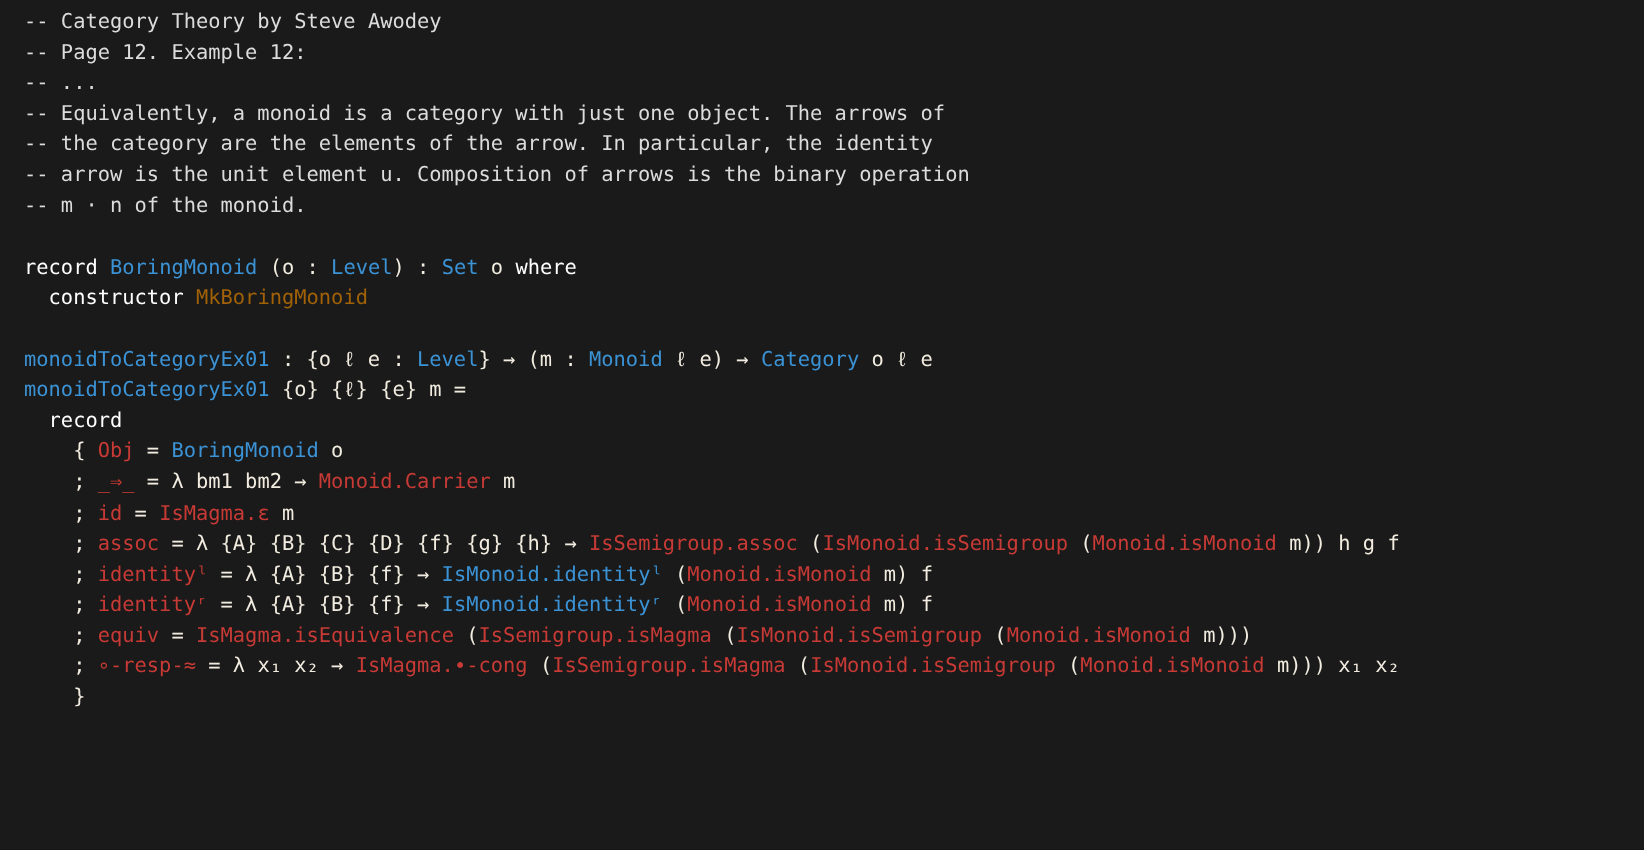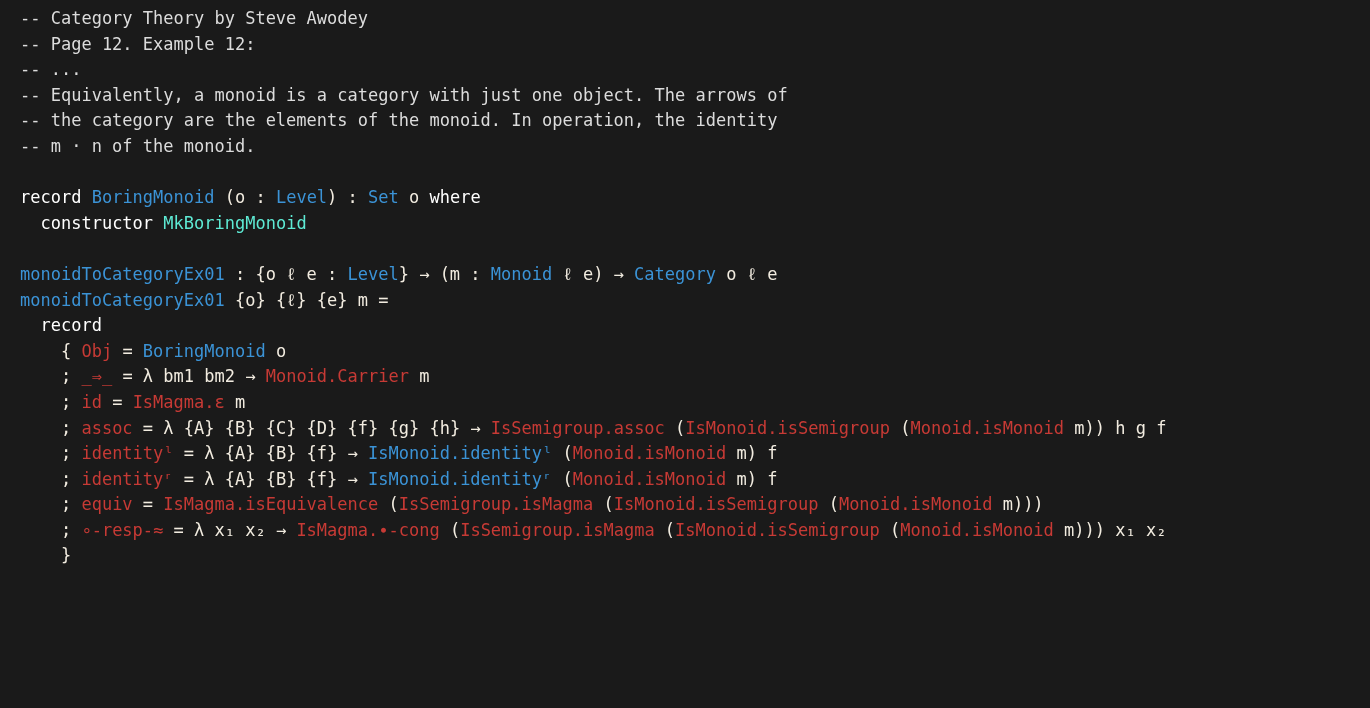--- a/index.html
+++ b/index.html
@@ -38,21 +38,21 @@
     color: #f2ece0;
     padding-left: 19px;
   }
 
   .blank { height: 25.6px; }
 
   
   .cmt  { color: #dcdcdc; }
   .kw   { color: #ffffff; }
   .typ  { color: #3b93d6; }
-  .ctor { color: #5eead4; }
+  .ctor { color: #a16207; }
   .fld  { color: #c73a35; }
   .pln  { color: #f2ece0; }
 
   .footer-strip {
     position: absolute;
     left: 0;
     bottom: 0;
     width: 1370px;
     height: 18px;
     background: #1a1a1a;
@@ -60,21 +60,22 @@
 </style>
 </head>
 <body>
 
 <div id="editor">
   <div class="code-area">
       <div class="line"><span class="cmt">-- Category Theory by Steve Awodey</span></div>
       <div class="line"><span class="cmt">-- Page 12. Example 12:</span></div>
       <div class="line"><span class="cmt">-- ...</span></div>
       <div class="line"><span class="cmt">-- Equivalently, a monoid is a category with just one object. The arrows of</span></div>
-      <div class="line"><span class="cmt">-- the category are the elements of the monoid. In operation, the identity</span></div>
+      <div class="line"><span class="cmt">-- the category are the elements of the arrow. In particular, the identity</span></div>
+      <div class="line"><span class="cmt">-- arrow is the unit element u. Composition of arrows is the binary operation</span></div>
       <div class="line"><span class="cmt">-- m · n of the monoid.</span></div>
       <div class="line blank">&nbsp;</div>
       <div class="line"><span class="kw">record</span><span class="pln"> </span><span class="typ">BoringMonoid</span><span class="pln"> (o : </span><span class="typ">Level</span><span class="pln">) : </span><span class="typ">Set</span><span class="pln"> o </span><span class="kw">where</span></div>
       <div class="line"><span class="pln">  </span><span class="kw">constructor</span><span class="pln"> </span><span class="ctor">MkBoringMonoid</span></div>
       <div class="line blank">&nbsp;</div>
       <div class="line"><span class="typ">monoidToCategoryEx01</span><span class="pln"> : {o ℓ e : </span><span class="typ">Level</span><span class="pln">} → (m : </span><span class="typ">Monoid</span><span class="pln"> ℓ e) → </span><span class="typ">Category</span><span class="pln"> o ℓ e</span></div>
       <div class="line"><span class="typ">monoidToCategoryEx01</span><span class="pln"> {o} {ℓ} {e} m =</span></div>
       <div class="line"><span class="pln">  </span><span class="kw">record</span></div>
       <div class="line"><span class="pln">    { </span><span class="fld">Obj</span><span class="pln"> = </span><span class="typ">BoringMonoid</span><span class="pln"> o</span></div>
       <div class="line"><span class="pln">    ; </span><span class="fld">_⇒_</span><span class="pln"> = λ bm1 bm2 → </span><span class="fld">Monoid.Carrier</span><span class="pln"> m</span></div>

